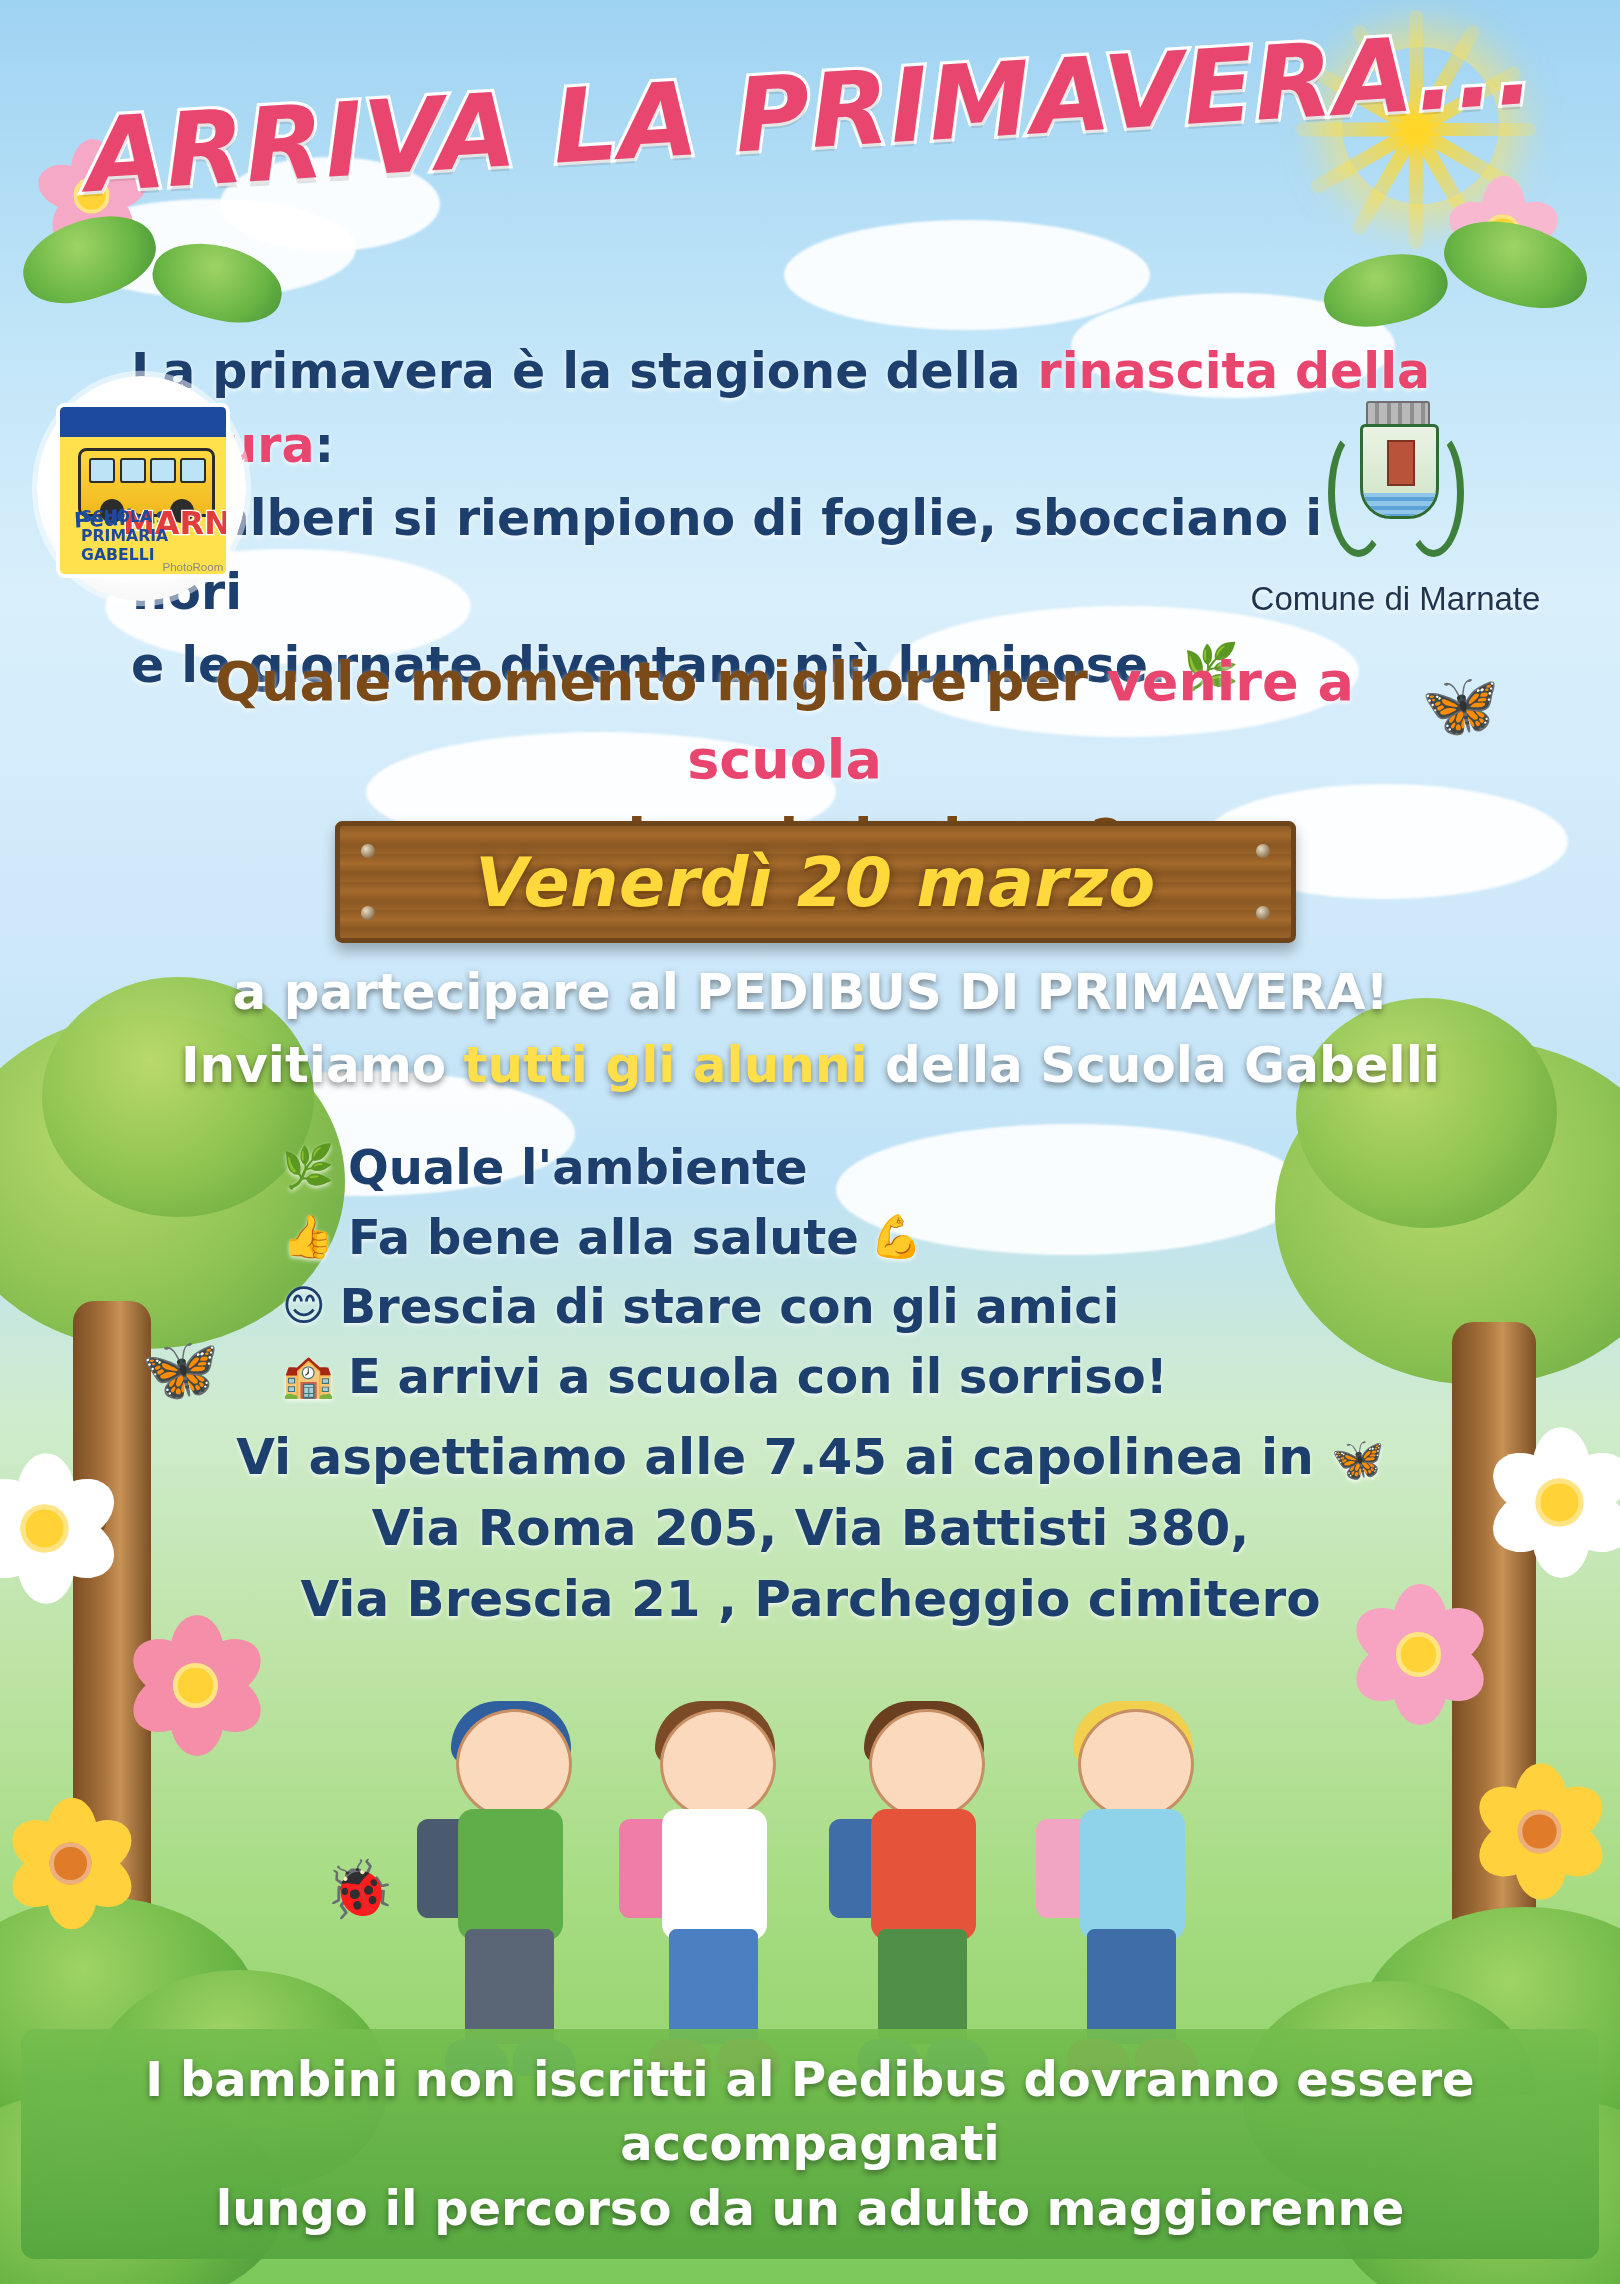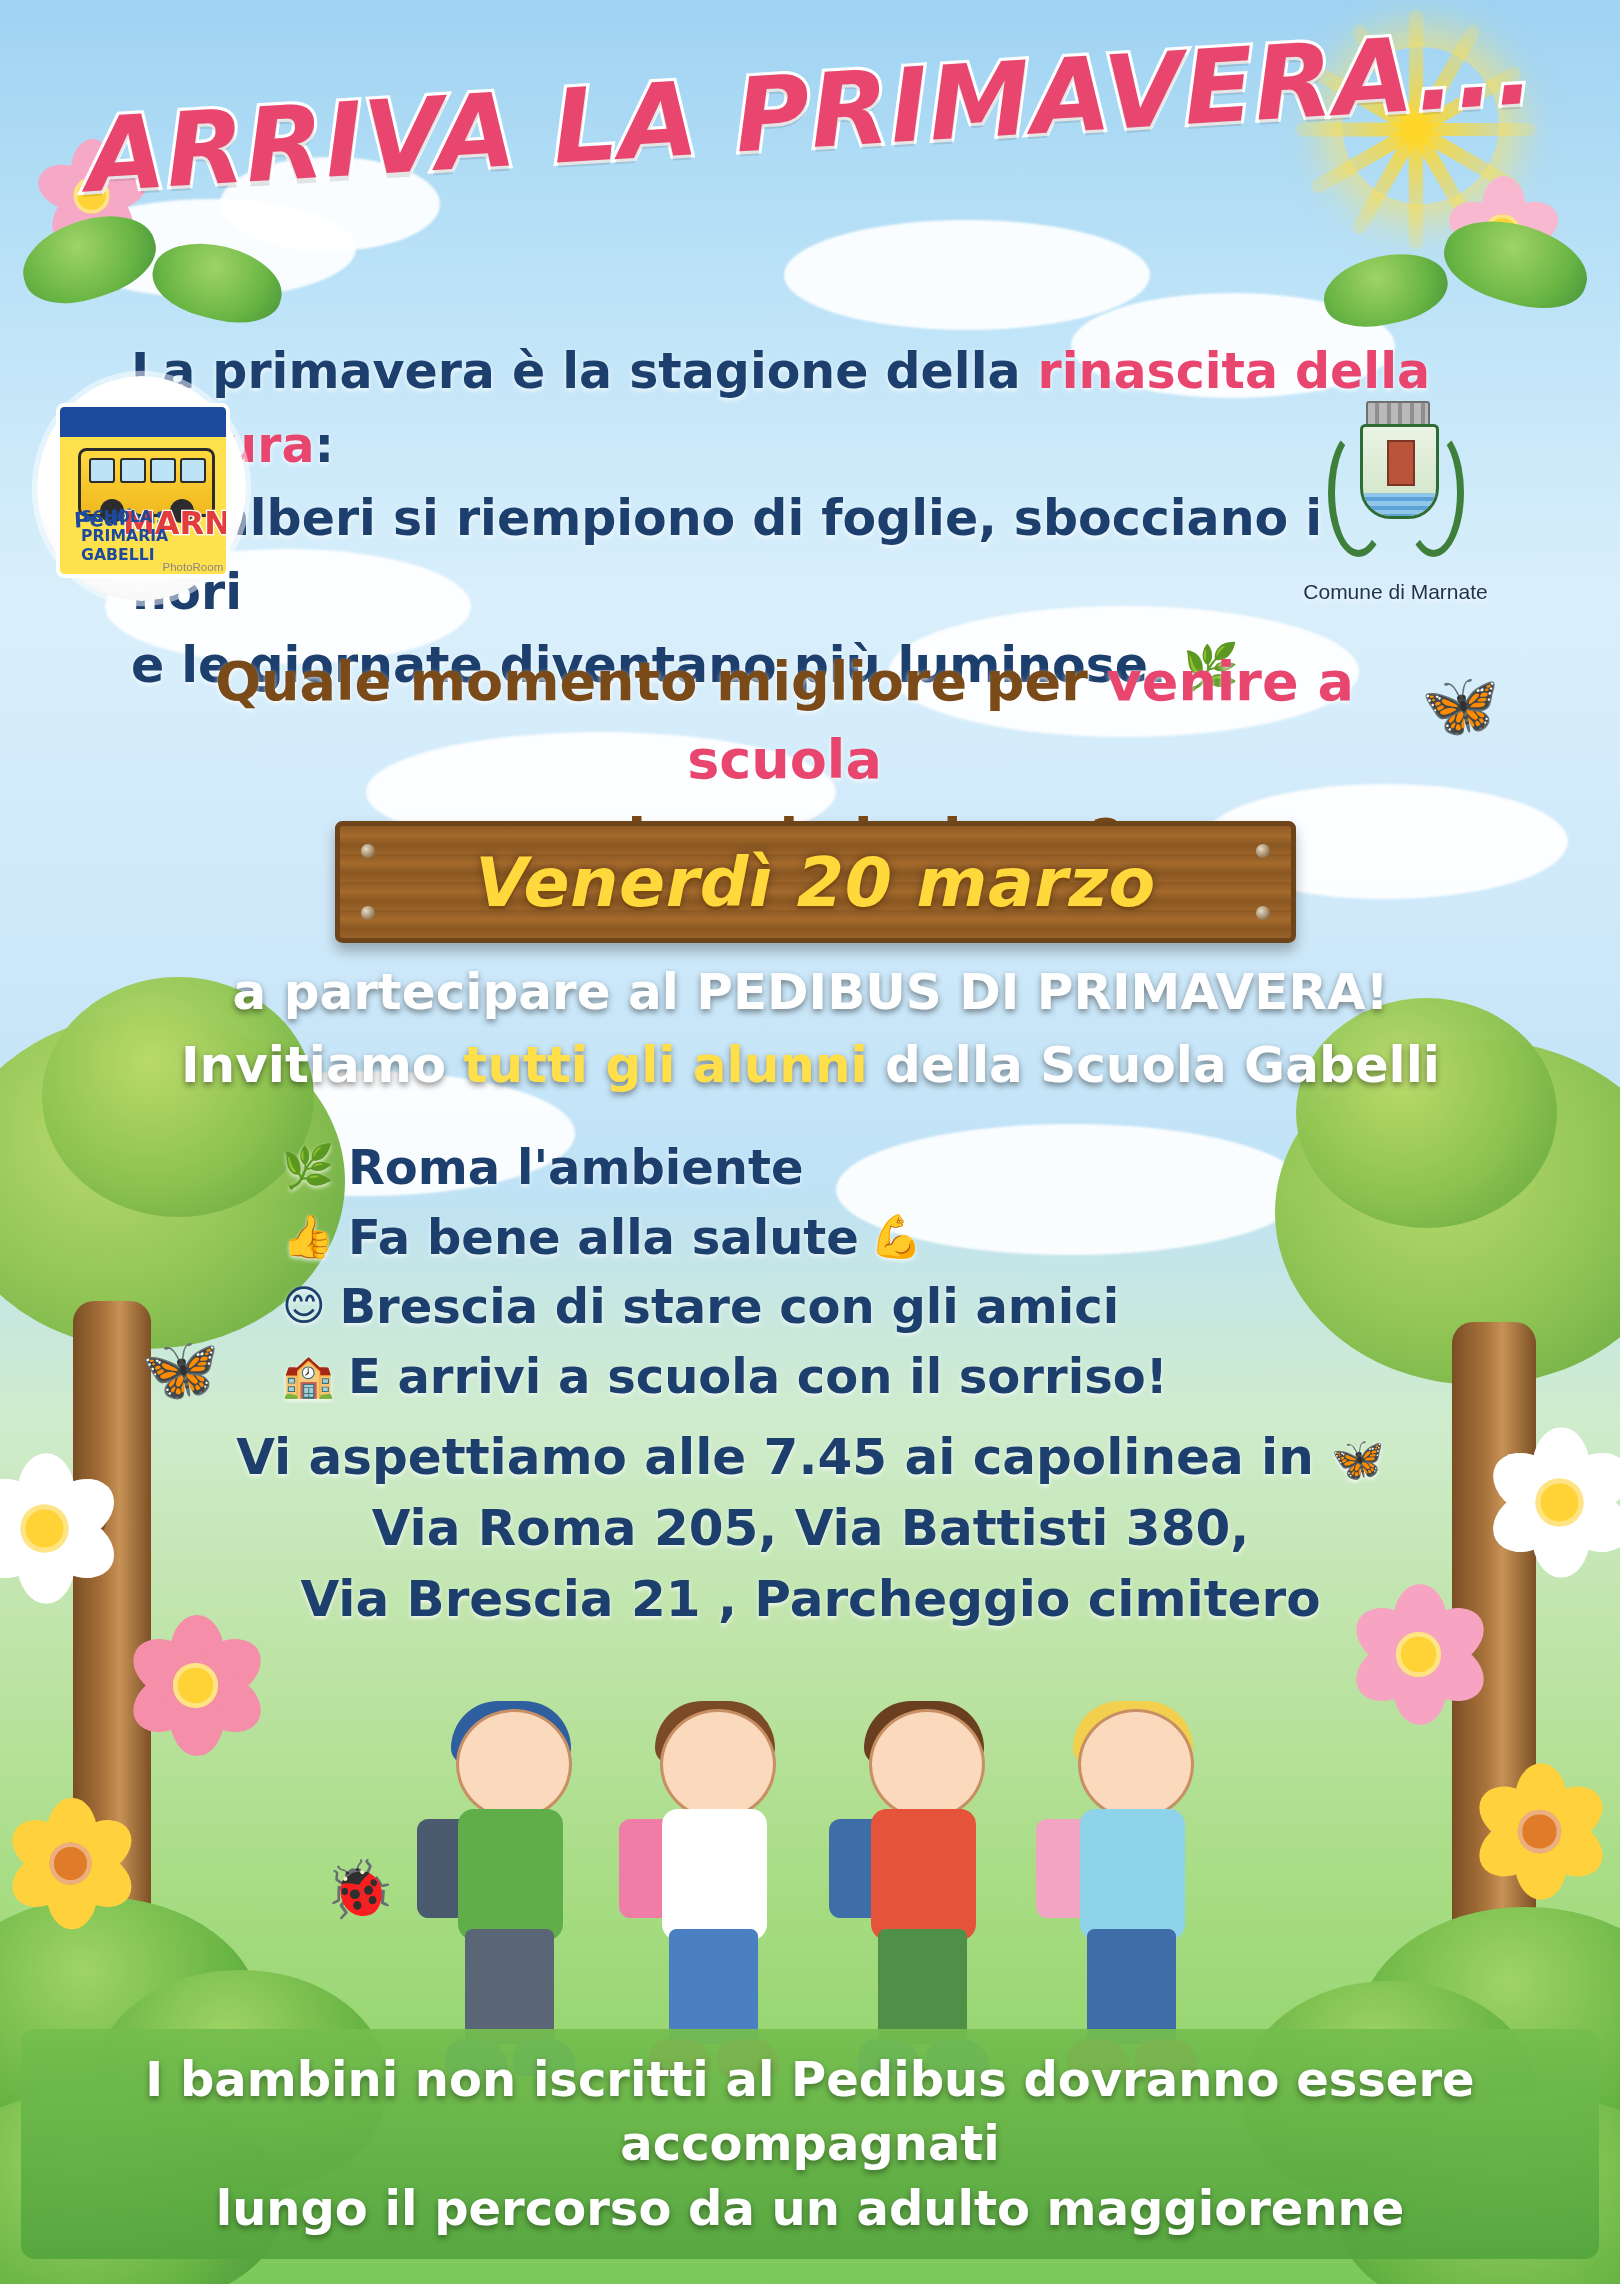--- a/index.html
+++ b/index.html
@@ -432,21 +432,21 @@
     top: 4.2px;
     width: 60px;
     height: 23px;
     background: repeating-linear-gradient(90deg,#b9b9b9 0 7.3px,#8f8f8f 7.3px 11.5px);
     border: 2.1px solid #6f6f6f;
     border-radius: 3.1px;
   }
   .comune .caption {
     margin-top: 5.2px;
     font-family: "Liberation Sans", sans-serif;
-    font-size: 21px;
+    font-size: 33px;
     color: #20344f;
     text-shadow: 0 1.6px 4.2px rgba(255,255,255,0.85);
   }
 
   
   .kids {
     position: absolute;
     bottom: 131px;
     left: 408px;
     width: 847px;
@@ -686,21 +686,21 @@
       <span>a partecipare al </span><span>PEDIBUS DI PRIMAVERA!</span>
     </div>
     <div>
       <span>Invitiamo </span><span class="hl">tutti gli alunni</span><span> della Scuola Gabelli</span>
     </div>
   </div>
 
   <div class="benefits">
     <div class="benefit-row">
       <span class="emoji">🌿</span>
-      <span>Roma l'ambiente</span>
+      <span>Quale l'ambiente</span>
     </div>
     <div class="benefit-row">
       <span class="emoji">👍</span>
       <span>Fa bene alla salute</span>
       <span class="emoji-after">💪</span>
     </div>
     <div class="benefit-row">
       <span class="emoji">😊</span>
       <span>Brescia di stare con gli amici</span>
     </div>

